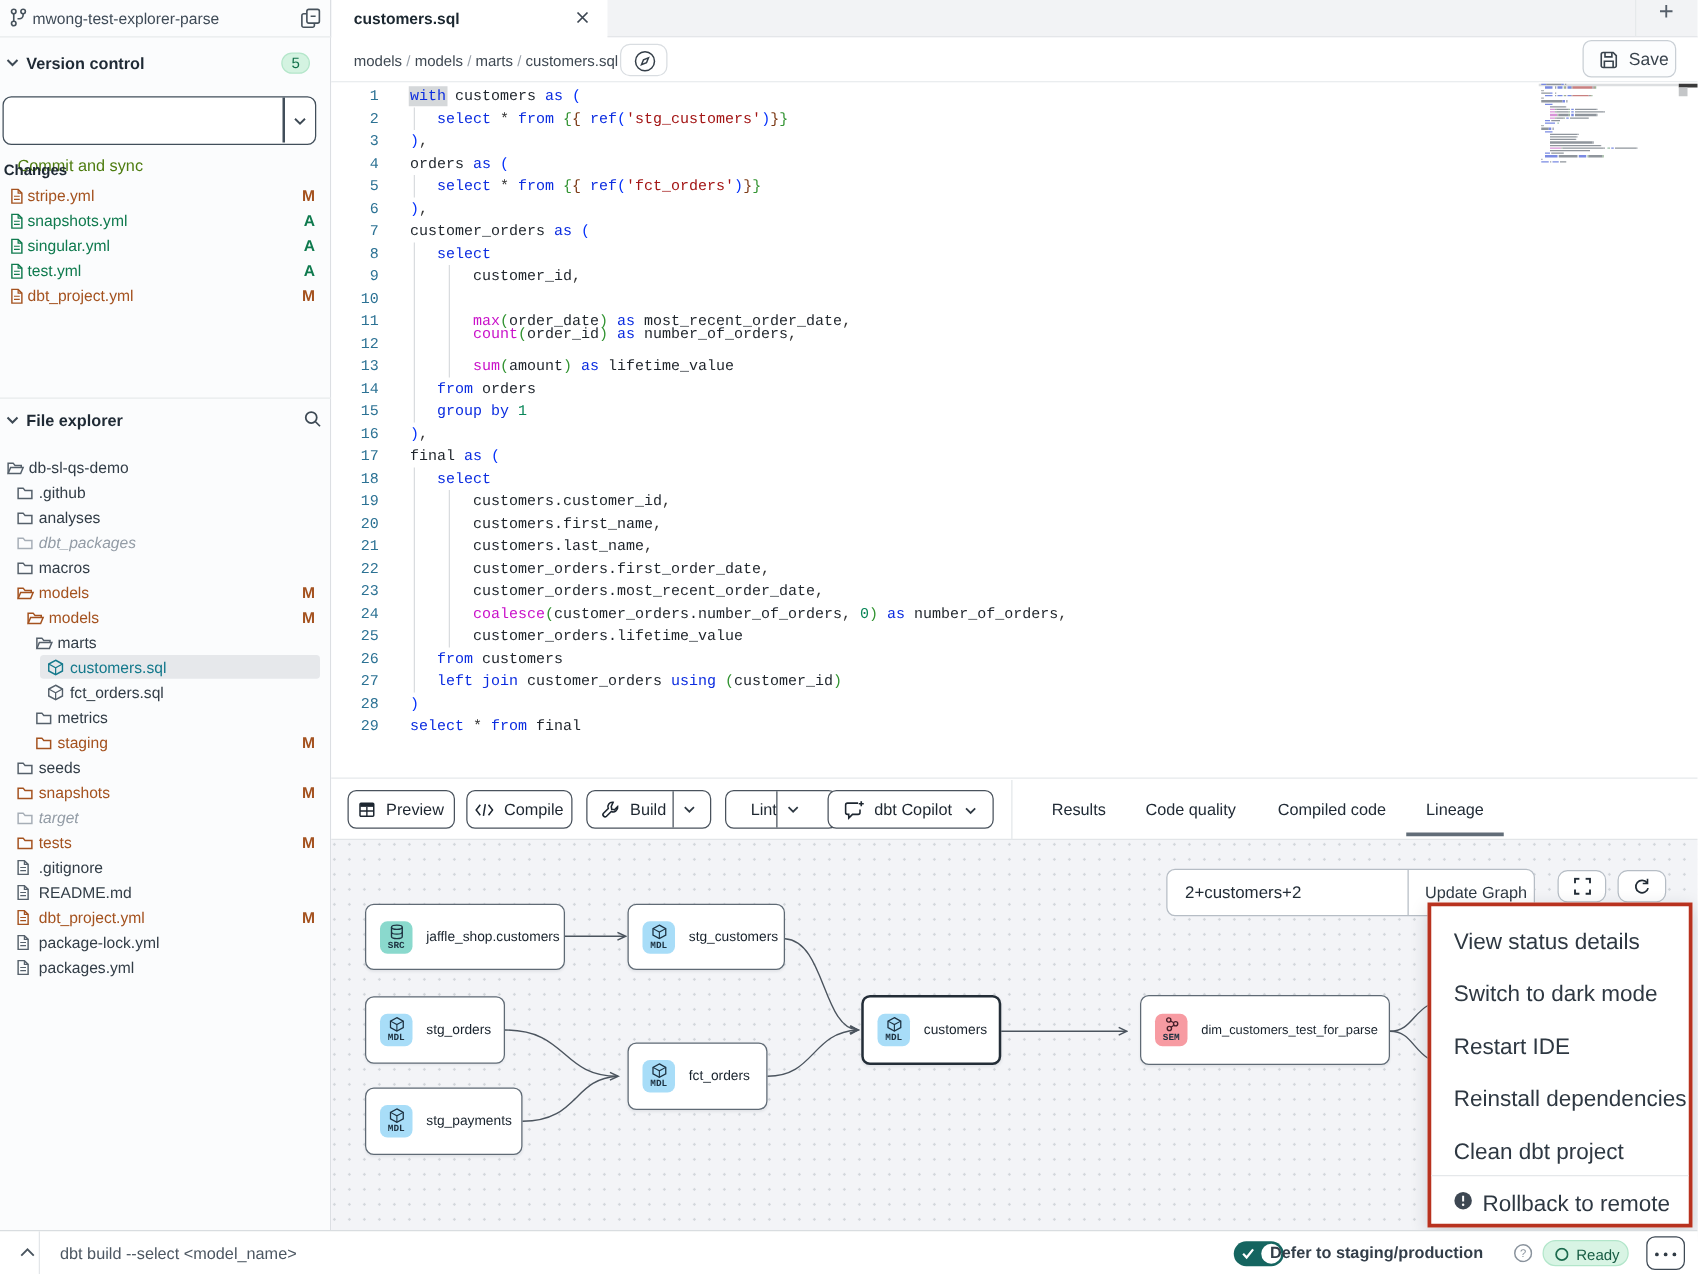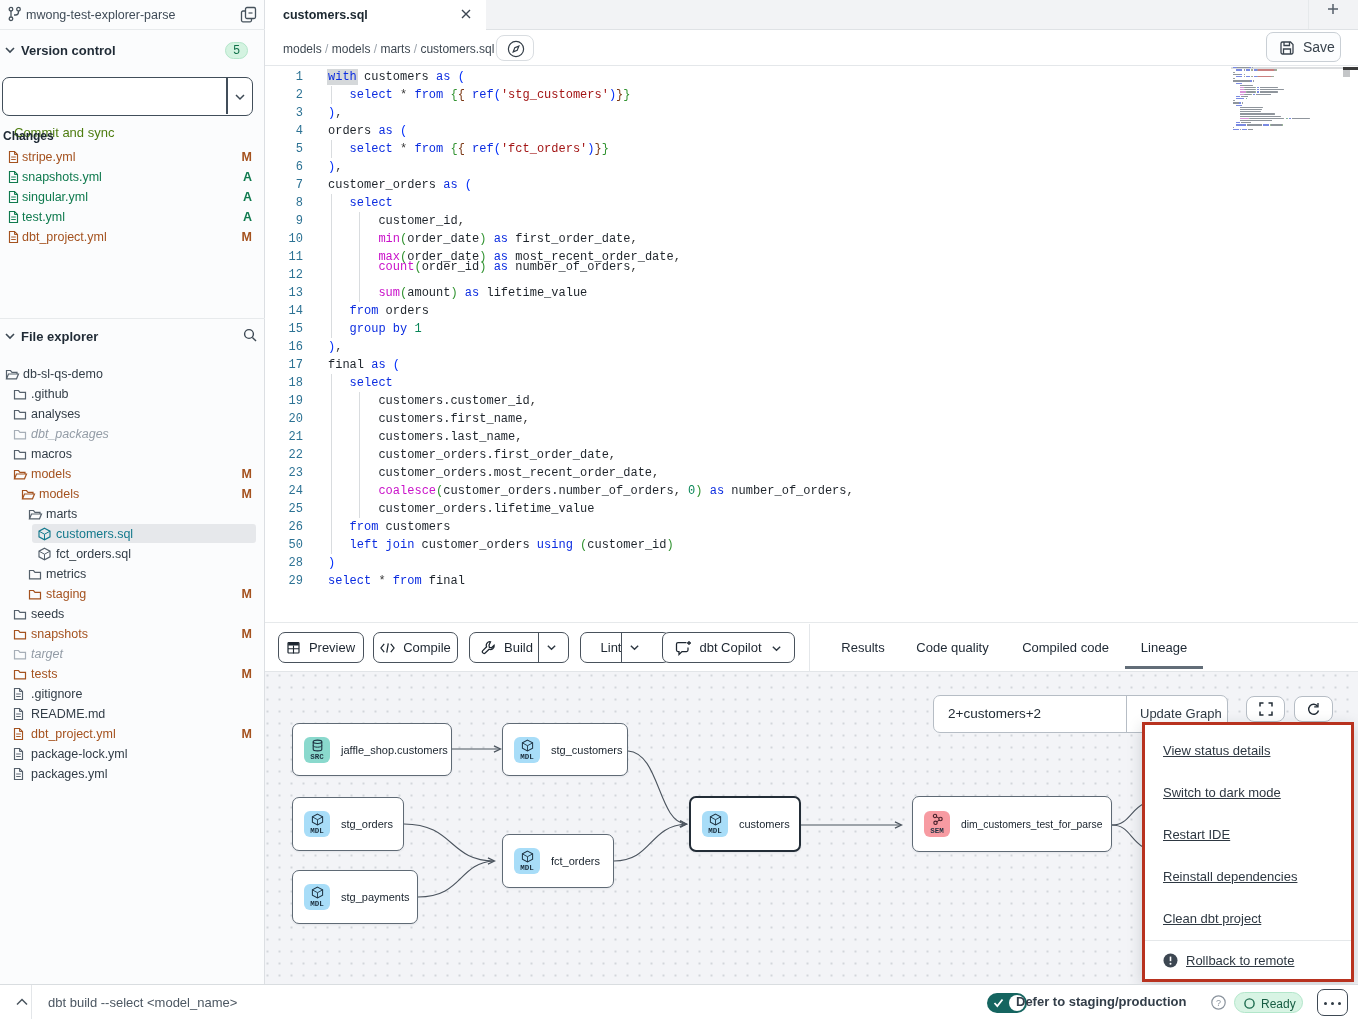--- a/index.html
+++ b/index.html
@@ -29,21 +29,21 @@
 .ttab{position:absolute;top:0;height:49px;display:flex;align-items:center;justify-content:center;font-size:13px;color:#212b36;}
 
 #canvas{position:absolute;left:265px;top:672px;width:1093px;height:312px;background:#f3f4f7;
  background-image:radial-gradient(circle,#d2d6db 1px,rgba(0,0,0,0) 1.15px);background-size:12px 12px;background-position:8.5px 9.5px;}
 .node{position:absolute;background:#fff;border:1.2px solid #5f6a75;border-radius:7px;display:flex;align-items:center;box-shadow:0 1px 2px rgba(40,50,60,.08);}
 .badge{width:26px;height:26px;border-radius:6px;margin-left:11px;display:flex;flex-direction:column;align-items:center;justify-content:center;}
 .badge .bl{font-size:7.5px;font-weight:bold;color:#1d3140;font-family:"Liberation Mono",monospace;letter-spacing:0;line-height:8px;margin-top:1px;}
 .ntext{font-size:11px;color:#18222c;margin-left:11px;white-space:nowrap;}
 
 #menu{position:absolute;left:1142px;top:722px;width:212px;height:260px;background:#fff;border:3px solid #b8321f;box-shadow:0 4px 14px rgba(30,40,50,.18);}
-.mi{position:absolute;left:18px;font-size:13px;color:#2e3842;text-decoration:underline;}
+.mi{position:absolute;left:18px;font-size:18px;color:#2e3842;}
 
 #statusbar{position:absolute;left:0;top:984px;width:1358px;height:35px;background:#fff;border-top:1px solid #d9dde0;}
 </style></head><body>
 
 <div id="sidebar">
 <svg class="abs" style="left:7px;top:6px" width="16" height="16" viewBox="0 0 16 16" fill="none" stroke="#46525c" stroke-width="1.3">
 <circle cx="4" cy="3.2" r="1.8"></circle>
       <circle cx="4" cy="12.8" r="1.8"></circle>
       <circle cx="11.5" cy="3.2" r="1.8"></circle>
 <path d="M4 5v5.8M11.5 5v1a3 3 0 0 1-3 3H7"></path>
@@ -313,21 +313,20 @@
 <div class="cl" style="top:74px;">   <span class="k">select</span> <span class="o">*</span> <span class="k">from</span> <span class="b2">{</span><span class="b3">{</span> <span class="k">ref</span><span class="b1">(</span><span class="s">'fct_orders'</span><span class="b1">)</span><span class="b3">}</span><span class="b2">}</span></div>
 <div class="ln" style="left:0;top:92px;">6</div>
 <div class="cl" style="top:92px;"><span class="b1">)</span><span class="o">,</span></div>
 <div class="ln" style="left:0;top:110px;">7</div>
 <div class="cl" style="top:110px;">customer_orders <span class="k">as</span> <span class="b1">(</span></div>
 <div class="ln" style="left:0;top:128px;">8</div>
 <div class="cl" style="top:128px;">   <span class="k">select</span></div>
 <div class="ln" style="left:0;top:146px;">9</div>
 <div class="cl" style="top:146px;">       customer_id<span class="o">,</span></div>
 <div class="ln" style="left:0;top:164px;">10</div>
-<div class="cl" style="top:164px;">       <span class="f">min</span><span class="b2">(</span>order_date<span class="b2">)</span> <span class="k">as</span> first_order_date<span class="o">,</span></div>
 <div class="ln" style="left:0;top:182px;">11</div>
 <div class="cl" style="top:182px;">       <span class="f">max</span><span class="b2">(</span>order_date<span class="b2">)</span> <span class="k">as</span> most_recent_order_date<span class="o">,</span></div>
 <div class="ln" style="left:0;top:200px;">12</div>
 <div class="cl" style="top:192px;">       <span class="f">count</span><span class="b2">(</span>order_id<span class="b2">)</span> <span class="k">as</span> number_of_orders<span class="o">,</span></div>
 <div class="ln" style="left:0;top:218px;">13</div>
 <div class="cl" style="top:218px;">       <span class="f">sum</span><span class="b2">(</span>amount<span class="b2">)</span> <span class="k">as</span> lifetime_value</div>
 <div class="ln" style="left:0;top:236px;">14</div>
 <div class="cl" style="top:236px;">   <span class="k">from</span> orders</div>
 <div class="ln" style="left:0;top:254px;">15</div>
 <div class="cl" style="top:254px;">   <span class="k">group by</span> <span class="n">1</span></div>
@@ -346,21 +345,21 @@
 <div class="ln" style="left:0;top:380px;">22</div>
 <div class="cl" style="top:380px;">       customer_orders.first_order_date<span class="o">,</span></div>
 <div class="ln" style="left:0;top:398px;">23</div>
 <div class="cl" style="top:398px;">       customer_orders.most_recent_order_date<span class="o">,</span></div>
 <div class="ln" style="left:0;top:416px;">24</div>
 <div class="cl" style="top:416px;">       <span class="f">coalesce</span><span class="b2">(</span>customer_orders.number_of_orders<span class="o">,</span> <span class="n">0</span><span class="b2">)</span> <span class="k">as</span> number_of_orders<span class="o">,</span></div>
 <div class="ln" style="left:0;top:434px;">25</div>
 <div class="cl" style="top:434px;">       customer_orders.lifetime_value</div>
 <div class="ln" style="left:0;top:452px;">26</div>
 <div class="cl" style="top:452px;">   <span class="k">from</span> customers</div>
-<div class="ln" style="left:0;top:470px;">50</div>
+<div class="ln" style="left:0;top:470px;">27</div>
 <div class="cl" style="top:470px;">   <span class="k">left join</span> customer_orders <span class="k">using</span> <span class="b2">(</span>customer_id<span class="b2">)</span></div>
 <div class="ln" style="left:0;top:488px;">28</div>
 <div class="cl" style="top:488px;"><span class="b1">)</span></div>
 <div class="ln" style="left:0;top:506px;">29</div>
 <div class="cl" style="top:506px;"><span class="k">select</span> <span class="o">*</span> <span class="k">from</span> final</div>
 <div class="guide" style="top:20px;height:18px;"></div>
 <div class="guide" style="top:74px;height:18px;"></div>
 <div class="guide" style="top:128px;height:144px;"></div>
 <div class="guide" style="top:308px;height:180px;"></div>
 <div class="guide" style="left:93.5px;top:146px;height:90px;"></div>

